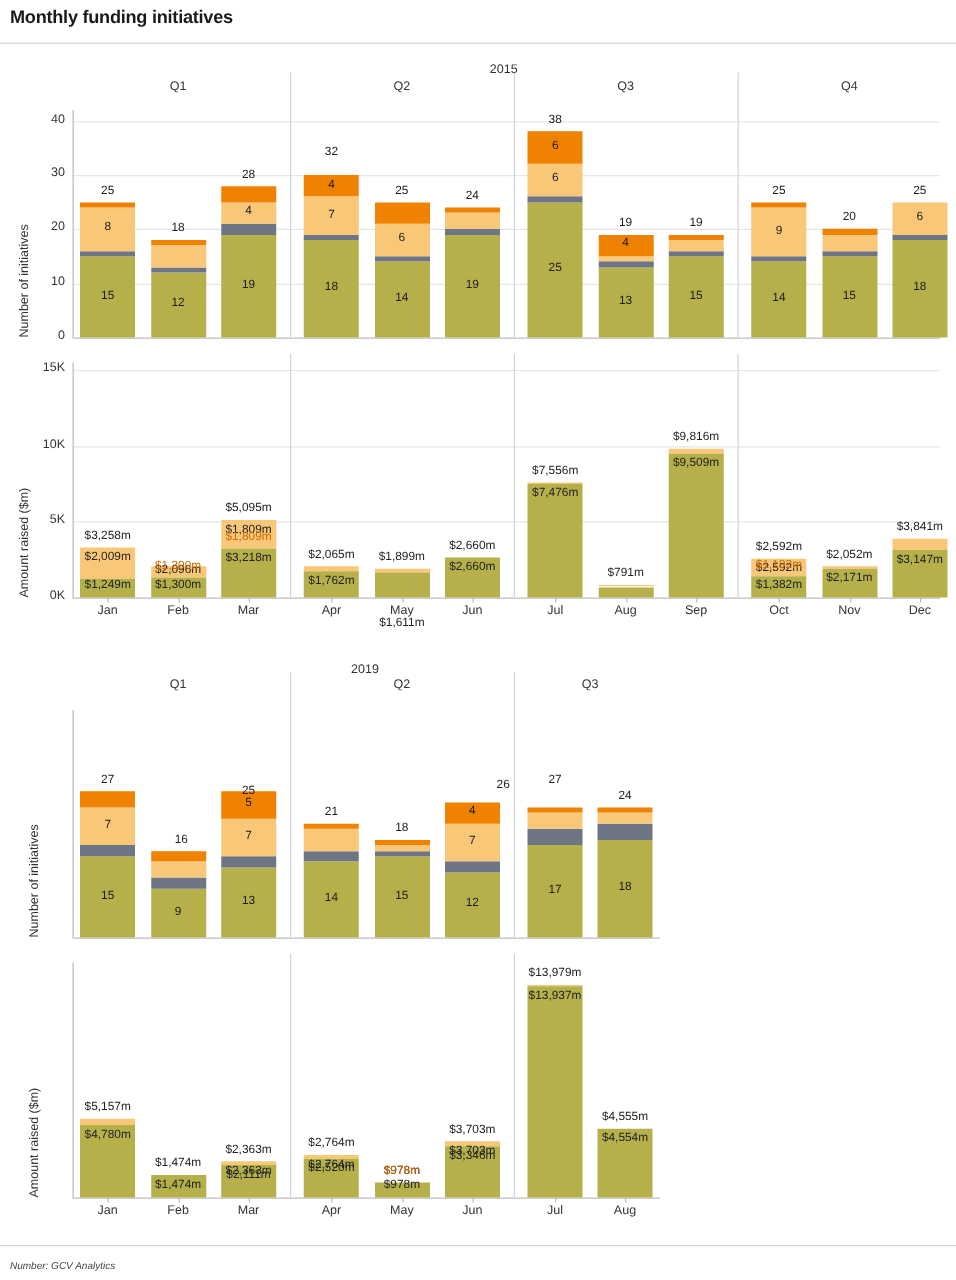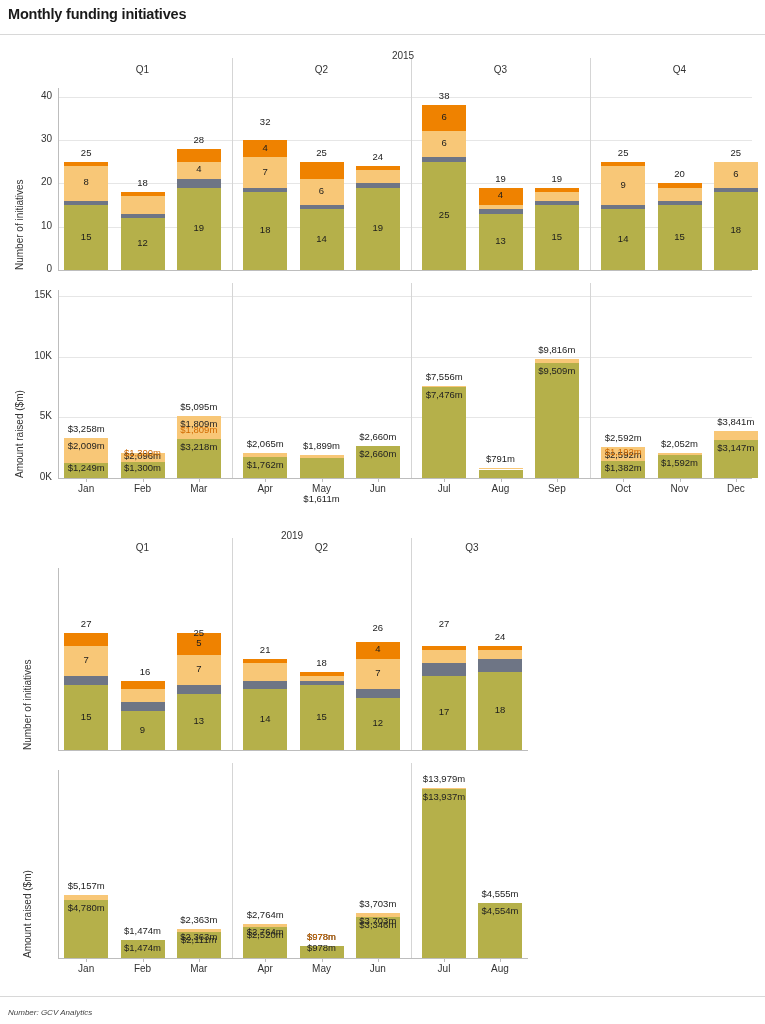--- a/index.html
+++ b/index.html
@@ -266,21 +266,21 @@
     <div class="bar-label" style="left:516.8333333333333px; top:364.6650322580645px; width:80px;">$9,509m</div>
     <div class="bar-seg" style="left:601.1666666666666px; top:446.56154838709676px; width:44px; height:14.67612903225806px; background:#f8c777;"></div>
     <div class="bar-seg" style="left:601.1666666666666px; top:461.23767741935484px; width:44px; height:16.76232258064516px; background:#b5b04a;"></div>
     <div class="bar-label" style="left:583.1666666666666px; top:431.56154838709676px; width:80px;">$2,592m</div>
     <div class="bar-label" style="left:583.1666666666666px; top:448.56154838709676px; width:80px;">$2,592m</div>
     <div class="bar-label orange" style="left:583.1666666666666px; top:446.23767741935484px; width:80px;">$1,192m</div>
     <div class="bar-label" style="left:583.1666666666666px; top:462px; width:80px;">$1,382m</div>
     <div class="bar-seg" style="left:657.5px; top:453.1112258064516px; width:44px; height:1.8193548387096783px; background:#f8c777;"></div>
     <div class="bar-seg" style="left:657.5px; top:454.9305806451613px; width:44px; height:23.06941935483871px; background:#b5b04a;"></div>
     <div class="bar-label" style="left:639.5px; top:438.1112258064516px; width:80px;">$2,052m</div>
-    <div class="bar-label" style="left:639.5px; top:456.9305806451613px; width:80px;">$1,592m</div>
+    <div class="bar-label" style="left:639.5px; top:456.9305806451613px; width:80px;">$2,171m</div>
     <div class="bar-seg" style="left:713.8333333333333px; top:431.4123870967742px; width:44px; height:8.41754838709678px; background:#f8c777;"></div>
     <div class="bar-seg" style="left:713.8333333333333px; top:439.82993548387094px; width:44px; height:38.17006451612903px; background:#b5b04a;"></div>
     <div class="bar-label" style="left:695.8333333333333px; top:416.4123870967742px; width:80px;">$3,841m</div>
     <div class="bar-label" style="left:695.8333333333333px; top:441.82993548387094px; width:80px;">$3,147m</div>
     <div class="tickmark" style="left:86.16666666666667px; top:478px; height:4px;"></div>
     <div class="xtick" style="left:61.16666666666667px; top:483px; width:50px;">Jan</div>
     <div class="tickmark" style="left:142.5px; top:478px; height:4px;"></div>
     <div class="xtick" style="left:117.5px; top:483px; width:50px;">Feb</div>
     <div class="tickmark" style="left:198.83333333333334px; top:478px; height:4px;"></div>
     <div class="xtick" style="left:173.83333333333334px; top:483px; width:50px;">Mar</div>
@@ -347,21 +347,21 @@
     <div class="bar-seg" style="left:299.5px; top:676.3333333333333px; width:44px; height:4.333333333333333px; background:#f8c777;"></div>
     <div class="bar-seg" style="left:299.5px; top:672px; width:44px; height:4.333333333333333px; background:#ef8200;"></div>
     <div class="bar-label" style="left:291.5px; top:657px; width:60px;">18</div>
     <div class="bar-seg" style="left:355.83333333333337px; top:698px; width:44px; height:52px; background:#b5b04a;"></div>
     <div class="bar-label inside" style="left:355.83333333333337px; top:717px; width:44px;">12</div>
     <div class="bar-seg" style="left:355.83333333333337px; top:689.3333333333334px; width:44px; height:8.666666666666666px; background:#6e7585;"></div>
     <div class="bar-seg" style="left:355.83333333333337px; top:659px; width:44px; height:30.333333333333332px; background:#f8c777;"></div>
     <div class="bar-label inside" style="left:355.83333333333337px; top:667.1666666666666px; width:44px;">7</div>
     <div class="bar-seg" style="left:355.83333333333337px; top:641.6666666666666px; width:44px; height:17.333333333333332px; background:#ef8200;"></div>
     <div class="bar-label inside" style="left:355.83333333333337px; top:643.3333333333333px; width:44px;">4</div>
-    <div class="bar-label" style="left:347.83333333333337px; top:622.3333333333334px; width:60px;">26</div>
+    <div class="bar-label" style="left:347.83333333333337px; top:622.3333333333334px; width:60px;text-align:right;">26</div>
     <div class="bar-seg" style="left:422px; top:676.3333333333334px; width:44px; height:73.66666666666667px; background:#b5b04a;"></div>
     <div class="bar-label inside" style="left:422px; top:706.1666666666667px; width:44px;">17</div>
     <div class="bar-seg" style="left:422px; top:663.3333333333334px; width:44px; height:13px; background:#6e7585;"></div>
     <div class="bar-seg" style="left:422px; top:650.3333333333334px; width:44px; height:13px; background:#f8c777;"></div>
     <div class="bar-seg" style="left:422px; top:646px; width:44px; height:4.333333333333333px; background:#ef8200;"></div>
     <div class="bar-label" style="left:414px; top:618px; width:60px;">27</div>
     <div class="bar-seg" style="left:478px; top:672px; width:44px; height:78px; background:#b5b04a;"></div>
     <div class="bar-label inside" style="left:478px; top:704px; width:44px;">18</div>
     <div class="bar-seg" style="left:478px; top:659px; width:44px; height:13px; background:#6e7585;"></div>
     <div class="bar-seg" style="left:478px; top:650.3333333333334px; width:44px; height:8.666666666666666px; background:#f8c777;"></div>

